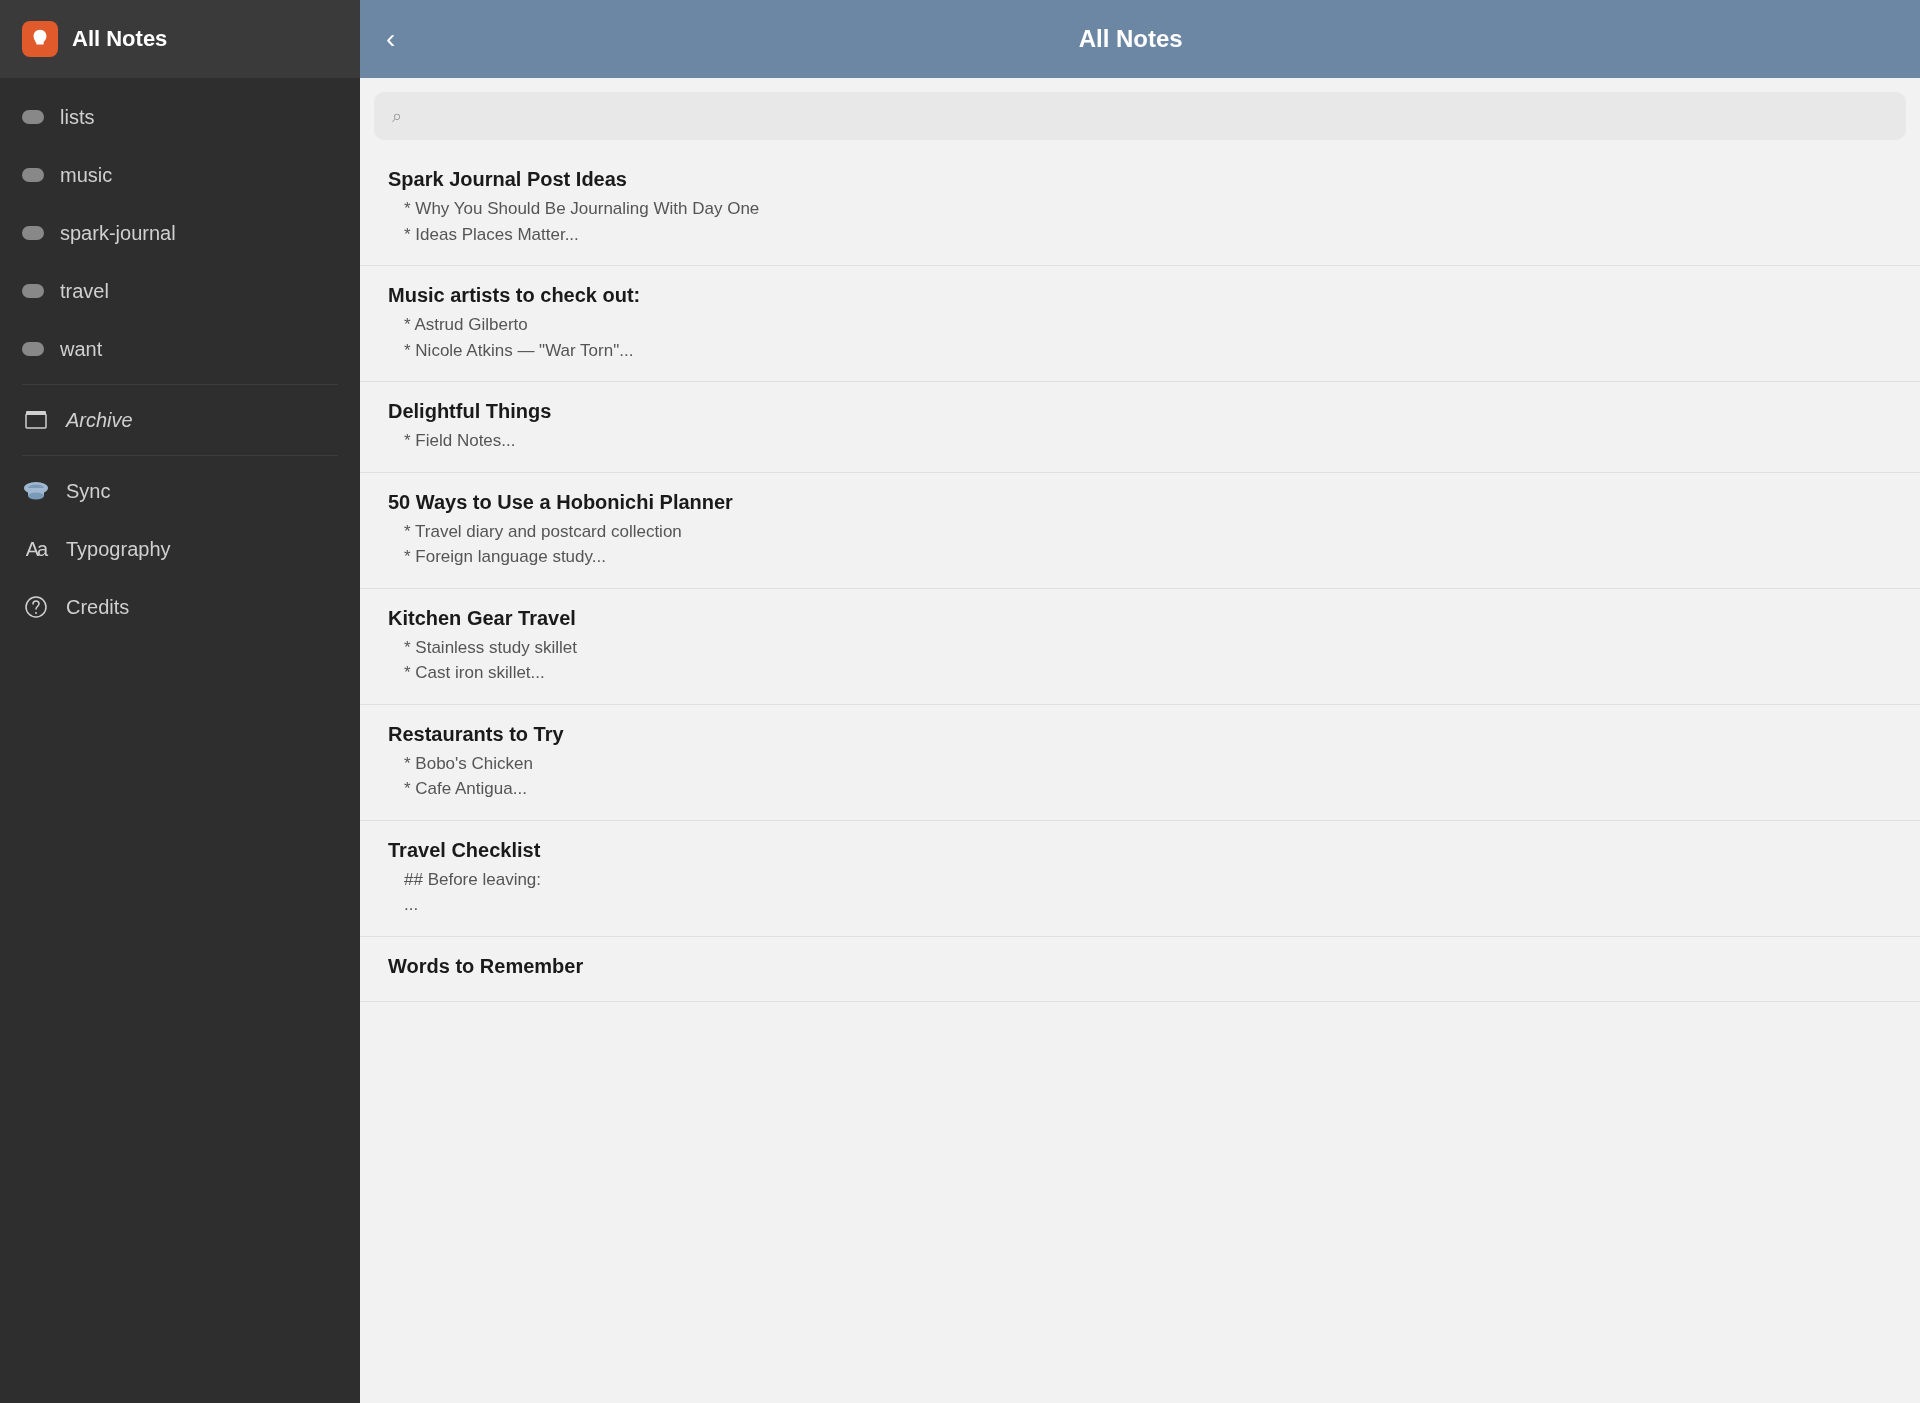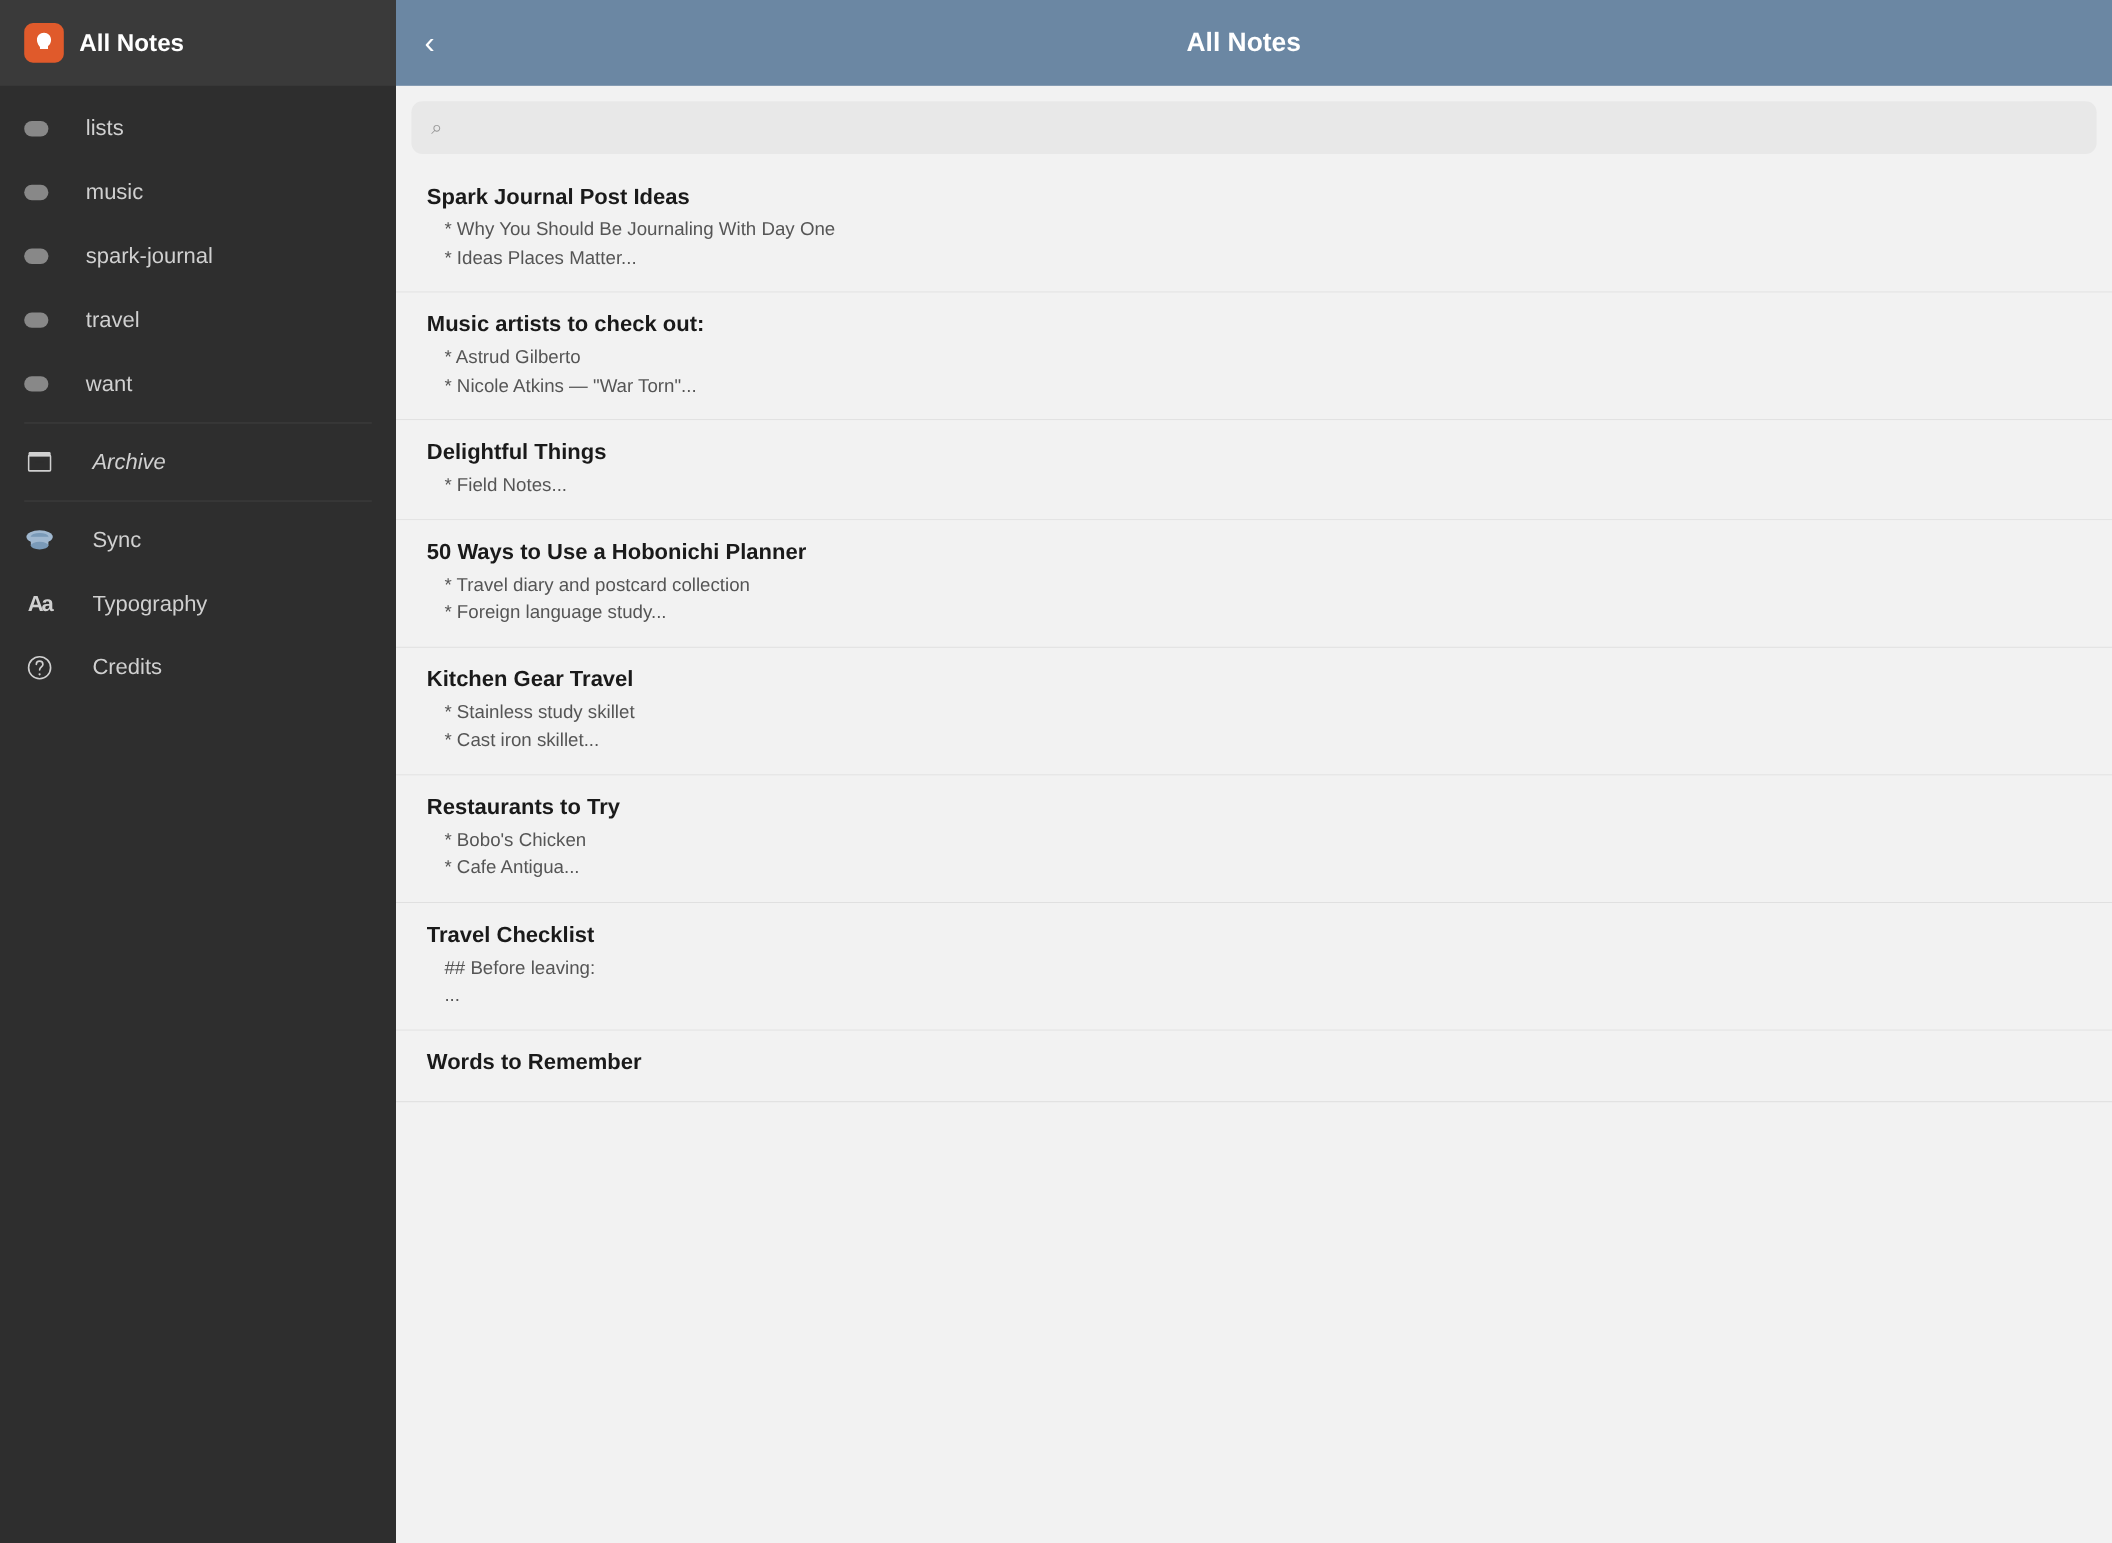--- a/index.html
+++ b/index.html
@@ -62,21 +62,21 @@
       flex: 1;
       padding: 10px 0;
       overflow-y: auto;
     }
 
     .sidebar-item {
       display: flex;
       align-items: center;
       padding: 0 22px;
       height: 58px;
-      gap: 34px;
+      gap: 16px;
       cursor: pointer;
       color: #d0d0d0;
       font-size: 20px;
     }
 
     .tag-dot {
       width: 22px;
       height: 14px;
       background: #888;
       border-radius: 7px;
@@ -246,21 +246,21 @@
           <ellipse cx="13" cy="8" rx="12" ry="6" fill="#a0b8d0"></ellipse>
           <ellipse cx="13" cy="8" rx="8" ry="3.5" fill="#7a9ab8"></ellipse>
           <rect x="5" y="8" width="16" height="8" fill="#a0b8d0"></rect>
           <ellipse cx="13" cy="16" rx="8" ry="3.5" fill="#7a9ab8"></ellipse>
         </svg>
       </span>
       <span>Sync</span>
     </div>
 
     <div class="sidebar-item">
-      <span class="sidebar-icon" style="color: #d0d0d0; font-size: 20px; font-weight: bold; letter-spacing: -2px;">Aa</span>
+      <span class="sidebar-icon" style="color: #d0d0d0; font-size: 20px; font-weight: normal; letter-spacing: -2px;">Aa</span>
       <span>Typography</span>
     </div>
 
     <div class="sidebar-item">
       <span class="sidebar-icon">
         <svg width="24" height="24" viewBox="0 0 24 24" fill="none">
           <circle cx="12" cy="12" r="10" stroke="#d0d0d0" stroke-width="1.5" fill="none"></circle>
           <path d="M9 9c0-1.7 1.3-3 3-3s3 1.3 3 3c0 2-3 2.5-3 5" stroke="#d0d0d0" stroke-width="1.5" stroke-linecap="round" fill="none"></path>
           <circle cx="12" cy="18" r="1" fill="#d0d0d0"></circle>
         </svg>

